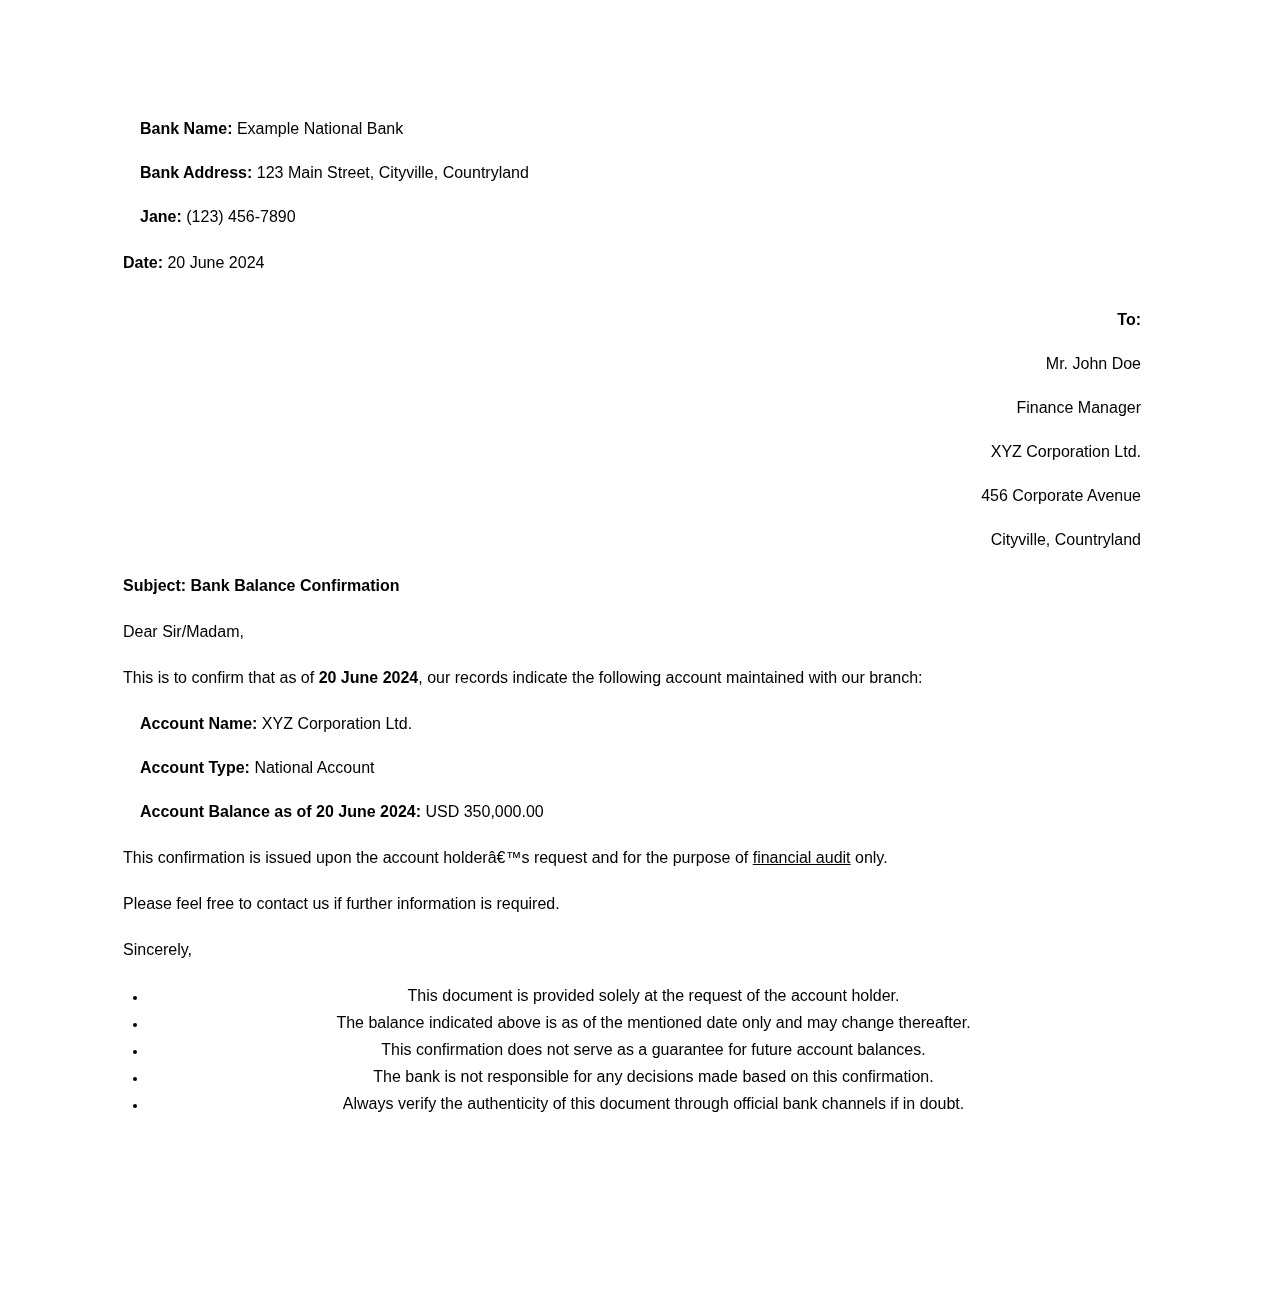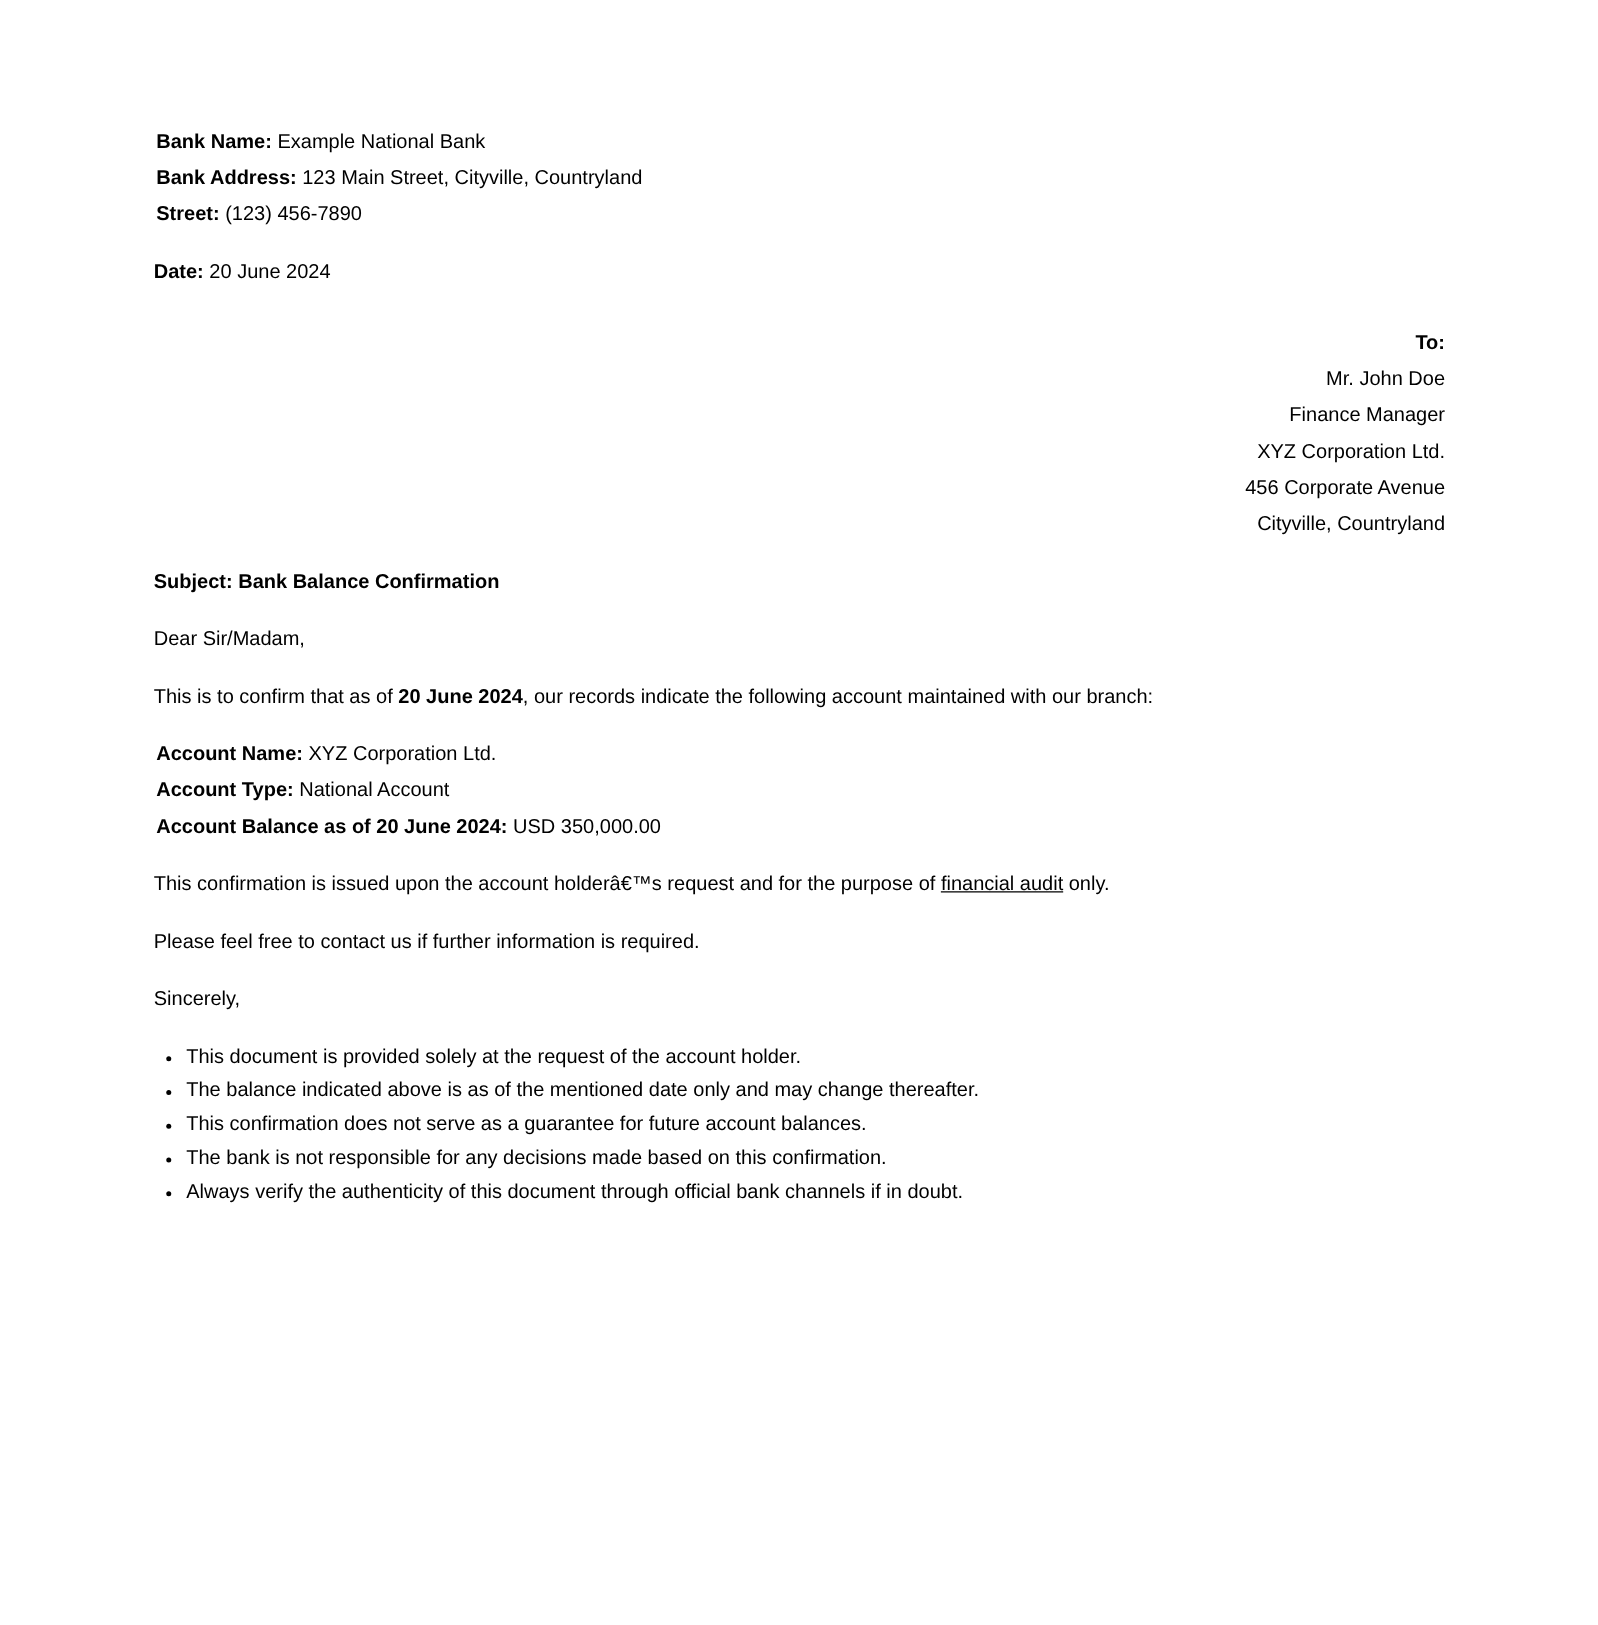--- a/index.html
+++ b/index.html
@@ -19,21 +19,21 @@
     padding: 98px 120px 40px 123px;
     overflow: hidden;
   }
   .page p {
     margin: 0 0 19px 0;
   }
   .group {
     margin: 0 0 19px 0;
   }
   .group p {
-    margin: 2px;
+    margin: 17px;
   }
   .recipient-block {
     margin-top: 30px;
     text-align: right;
   }
   .closing-line {
     margin-top: 43px;
   }
   .signature-block {
     margin-top: 27px;
@@ -46,34 +46,35 @@
     margin-top: 27px;
   }
   ul.notes-list {
     margin: 19px 0 0 0;
     padding: 0 0 0 24px;
     list-style: disc outside;
   }
   ul.notes-list li {
     margin: 0;
     padding: 0 0 0 2px;
+    text-align: center;
   }
   ul.notes-list li::marker {
     font-size: 12px;
   }
 </style>
 </head>
 <body>
 
 <div class="page">
 
   <div class="group">
     <p><strong>Bank Name:</strong> <span>Example National Bank</span></p>
     <p><strong>Bank Address:</strong> <span>123 Main Street, Cityville, Countryland</span></p>
-    <p><strong>Street:</strong> <span>(123) 456-7890</span></p>
+    <p><strong>Jane:</strong> <span>(123) 456-7890</span></p>
   </div>
 
   <p><strong>Date:</strong> <span>20 June 2024</span></p>
 
   <div class="group recipient-block">
     <p><strong>To:</strong></p>
     <p>Mr. John Doe</p>
     <p>Finance Manager</p>
     <p>XYZ Corporation Ltd.</p>
     <p>456 Corporate Avenue</p>

